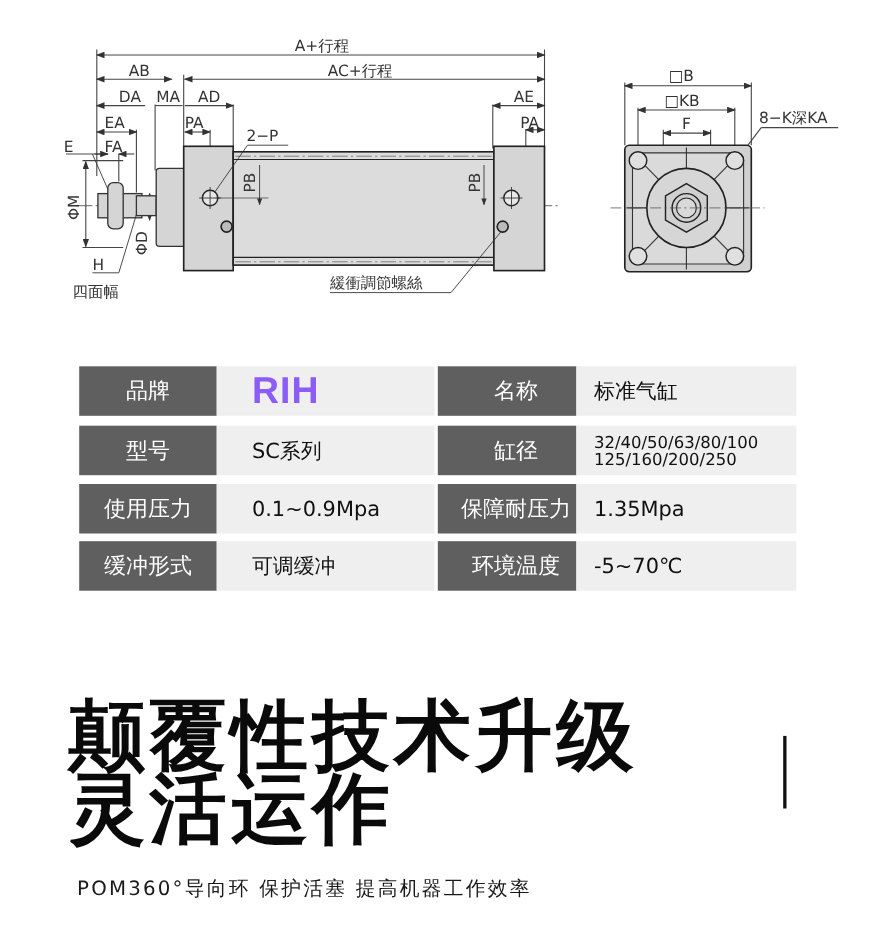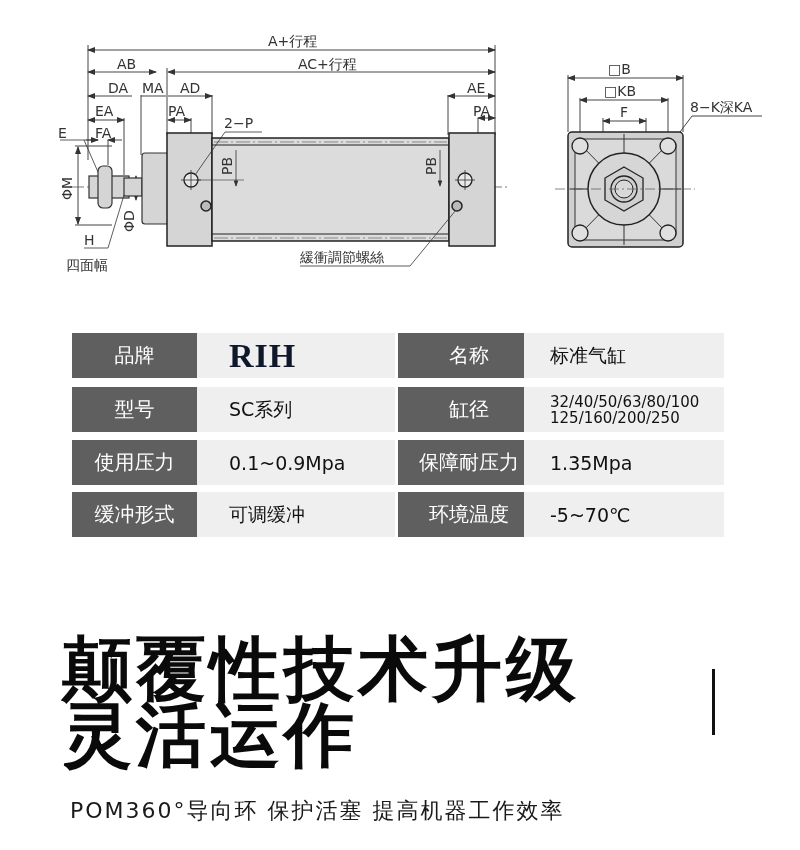--- a/index.html
+++ b/index.html
@@ -7,26 +7,26 @@
          font-family:"DejaVu Sans", sans-serif; color:#111; }
   .drawing { position:absolute; left:0; top:0; width:800px; height:300px; }
   .spec-table { position:absolute; left:72px; top:333px; width:652px; }
   .spec-row { position:absolute; left:0; width:652px; height:45px; }
   .cell { position:absolute; top:0; height:45px; display:flex; align-items:center; box-sizing:border-box; }
   .lbl { background:#5f5f5f; color:#ffffff; justify-content:center; font-size:20px; }
   .val { background:#efefef; color:#111111; font-size:19px; }
   .lbl.l1 { left:0; width:125px; }
   .val.v1 { left:125px; width:198px; padding-left:32px; }
   .lbl.l2 { left:326px; width:126px;padding-left:16px; }
-  .val.v2 { left:452px; width:200px; padding-left:26px; }
+  .val.v2 { left:452px; width:200px; padding-left:16px; }
   .val.small { font-size:15px; line-height:16px; flex-direction:column; align-items:flex-start; justify-content:center; }
-  .brand { color:#0f172a; font-family:Liberation Serif, serif; font-weight:bold; font-size:34px; letter-spacing:1px; padding-left:30px; }
+  .brand { color:#8b5cf6; font-family:Liberation Sans, sans-serif; font-weight:bold; font-size:34px; letter-spacing:1px; padding-left:30px; }
   .headline { position:absolute; left:62px; top:636px; font-size:70px; font-weight:bold; line-height:66px; color:#0a0a0a; letter-spacing:4px; }
   .vbar { position:absolute; left:712px; top:669px; width:3px; height:66px; background:#111; }
-  .subline { position:absolute; left:70px; top:796px; font-size:22px; color:#1a1a1a; letter-spacing:2px; }
+  .subline { position:absolute; left:70px; top:796px; font-size:18px; color:#1a1a1a; letter-spacing:2px; }
   svg text { font-family:"DejaVu Sans", sans-serif; }
 </style>
 </head>
 <body>
 
 <svg class="drawing" viewBox="0 0 800 300" width="800" height="300">
   <defs>
     <marker id="ar" markerWidth="8" markerHeight="6" refX="7" refY="3" orient="auto">
       <path d="M0,0 L8,3 L0,6 z" fill="#333"></path>
     </marker>

